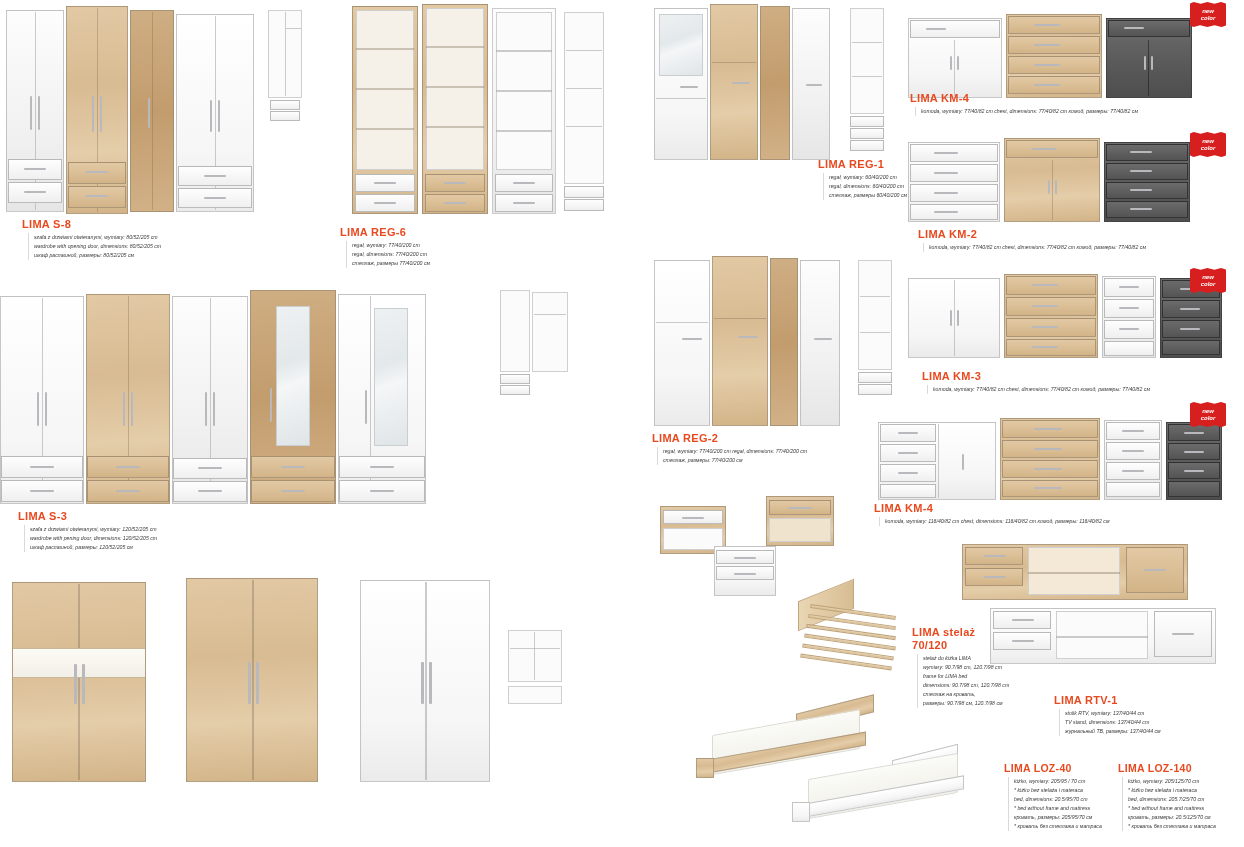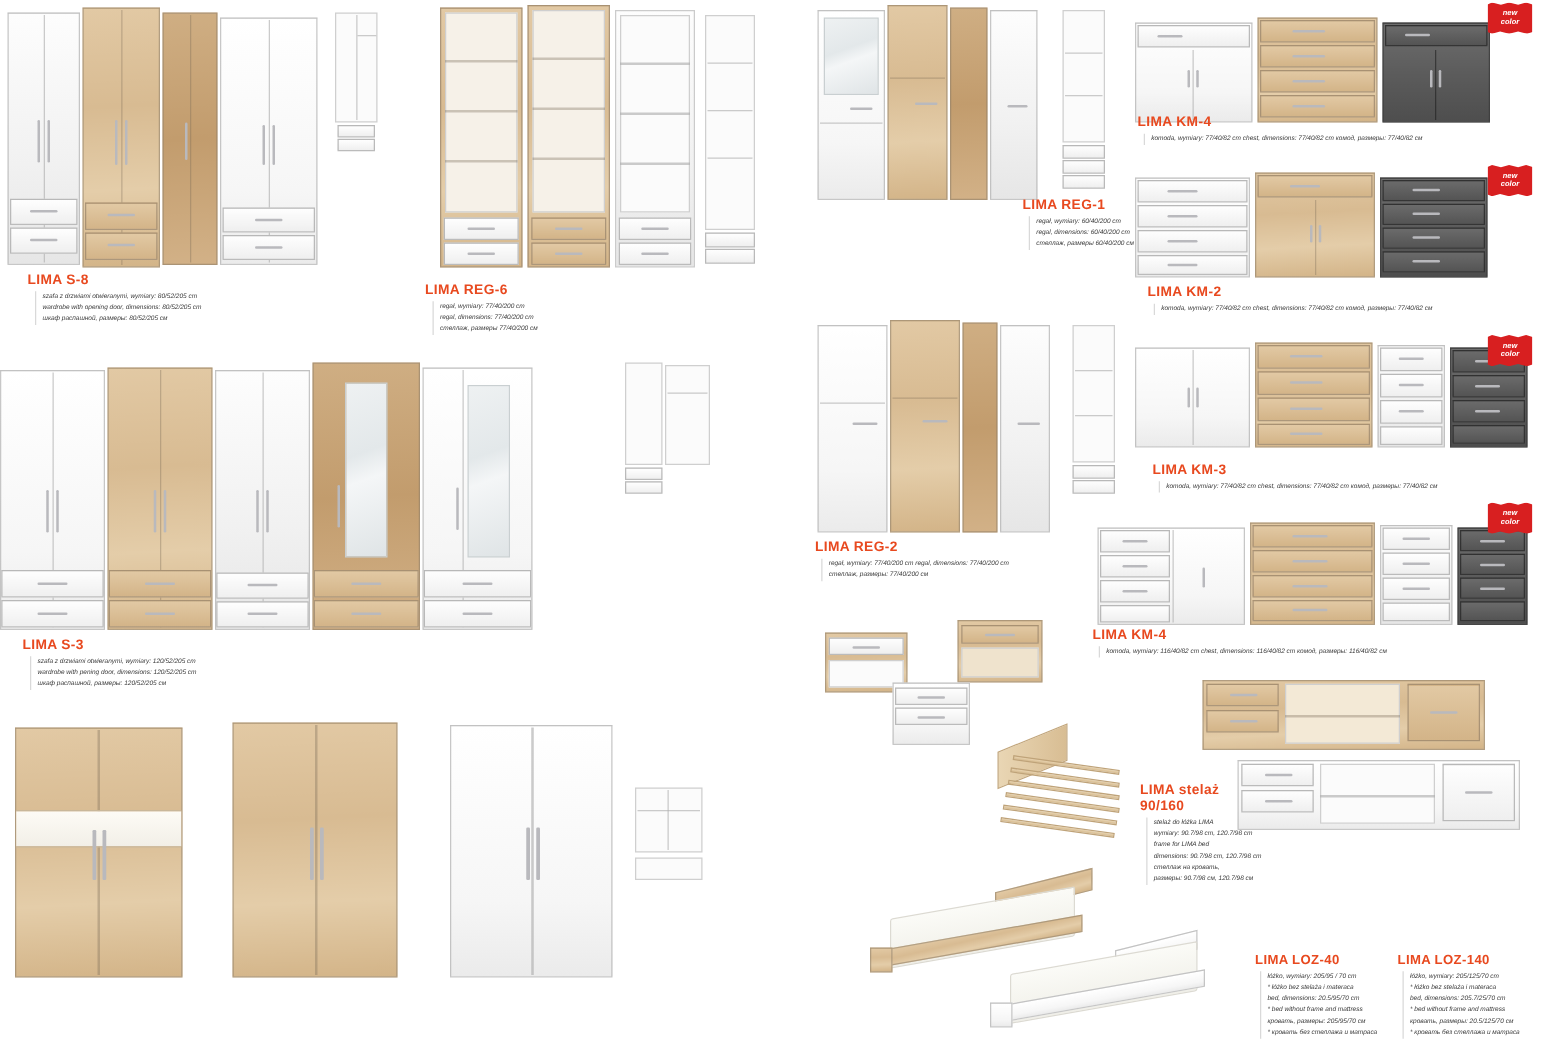--- a/index.html
+++ b/index.html
@@ -522,21 +522,21 @@
     <div class="slat" style="left:22px;top:26px;width:86px;height:4px;transform:rotate(8deg);"></div>
     <div class="slat" style="left:20px;top:36px;width:88px;height:4px;transform:rotate(8deg);"></div>
     <div class="slat" style="left:18px;top:46px;width:90px;height:4px;transform:rotate(8deg);"></div>
     <div class="slat" style="left:16px;top:56px;width:92px;height:4px;transform:rotate(8deg);"></div>
     <div class="slat" style="left:14px;top:66px;width:92px;height:4px;transform:rotate(8deg);"></div>
     <div class="slat" style="left:12px;top:76px;width:92px;height:4px;transform:rotate(8deg);"></div>
   </div>
 
   <div style="position:absolute;left:912px;top:626px;width:140px;">
     <div class="prod-title" style="font-size:11px;line-height:1.15;">LIMA stelaż
-90/160</div>
+70/120</div>
     <div class="spec" style="margin-top:3px;margin-left:5px;">
       <div>stelaż do łóżka LIMA</div>
       <div>wymiary: 90.7/98 cm, 120.7/98 cm</div>
       <div>frame for LIMA bed</div>
       <div>dimensions: 90.7/98 cm, 120.7/98 cm</div>
       <div>стеллаж на кровать,</div>
       <div>размеры: 90.7/98 см, 120.7/98 см</div>
     </div>
   </div>
 
@@ -556,20 +556,28 @@
     <div class="drw" style="left:31px;top:75px;width:58px;height:18px;"></div>
     <div class="drw" style="left:31px;top:96px;width:58px;height:18px;"></div>
     <div class="interior" style="left:94px;top:75px;width:92px;height:48px;"></div>
     <div class="ln w" style="left:94px;top:100px;width:92px;height:2px;"></div>
     <div class="drw" style="left:192px;top:75px;width:58px;height:46px;"></div>
     <div class="hndl" style="left:50px;top:83px;width:22px;height:2px;"></div>
     <div class="hndl" style="left:50px;top:104px;width:22px;height:2px;"></div>
     <div class="hndl" style="left:210px;top:97px;width:22px;height:2px;"></div>
   </div>
 
+  <div style="position:absolute;left:1054px;top:694px;width:180px;">
+    <div class="prod-title" style="font-size:11px;">LIMA RTV-1</div>
+    <div class="spec" style="margin-top:3px;margin-left:5px;">
+      <div>stolik RTV, wymiary: 137/40/44 cm</div>
+      <div>TV stand, dimensions: 137/40/44 cm</div>
+      <div>журнальный ТВ, размеры: 137/40/44 см</div>
+    </div>
+  </div>
 
   <div style="position:absolute;left:666px;top:700px;width:340px;height:140px;">
 
     <div class="unit oak" style="left:130px;top:4px;width:78px;height:18px;transform:skewY(-14deg);"></div>
     <div class="mattress" style="left:46px;top:22px;width:148px;height:40px;transform:skewY(-10deg);"></div>
     <div class="unit oak" style="left:36px;top:46px;width:164px;height:14px;transform:skewY(-10deg);"></div>
     <div class="unit oak" style="left:30px;top:58px;width:18px;height:20px;"></div>
 
     <div class="unit w wht2" style="left:226px;top:52px;width:66px;height:16px;transform:skewY(-14deg);"></div>
     <div class="mattress" style="left:142px;top:66px;width:150px;height:40px;transform:skewY(-10deg);"></div>

